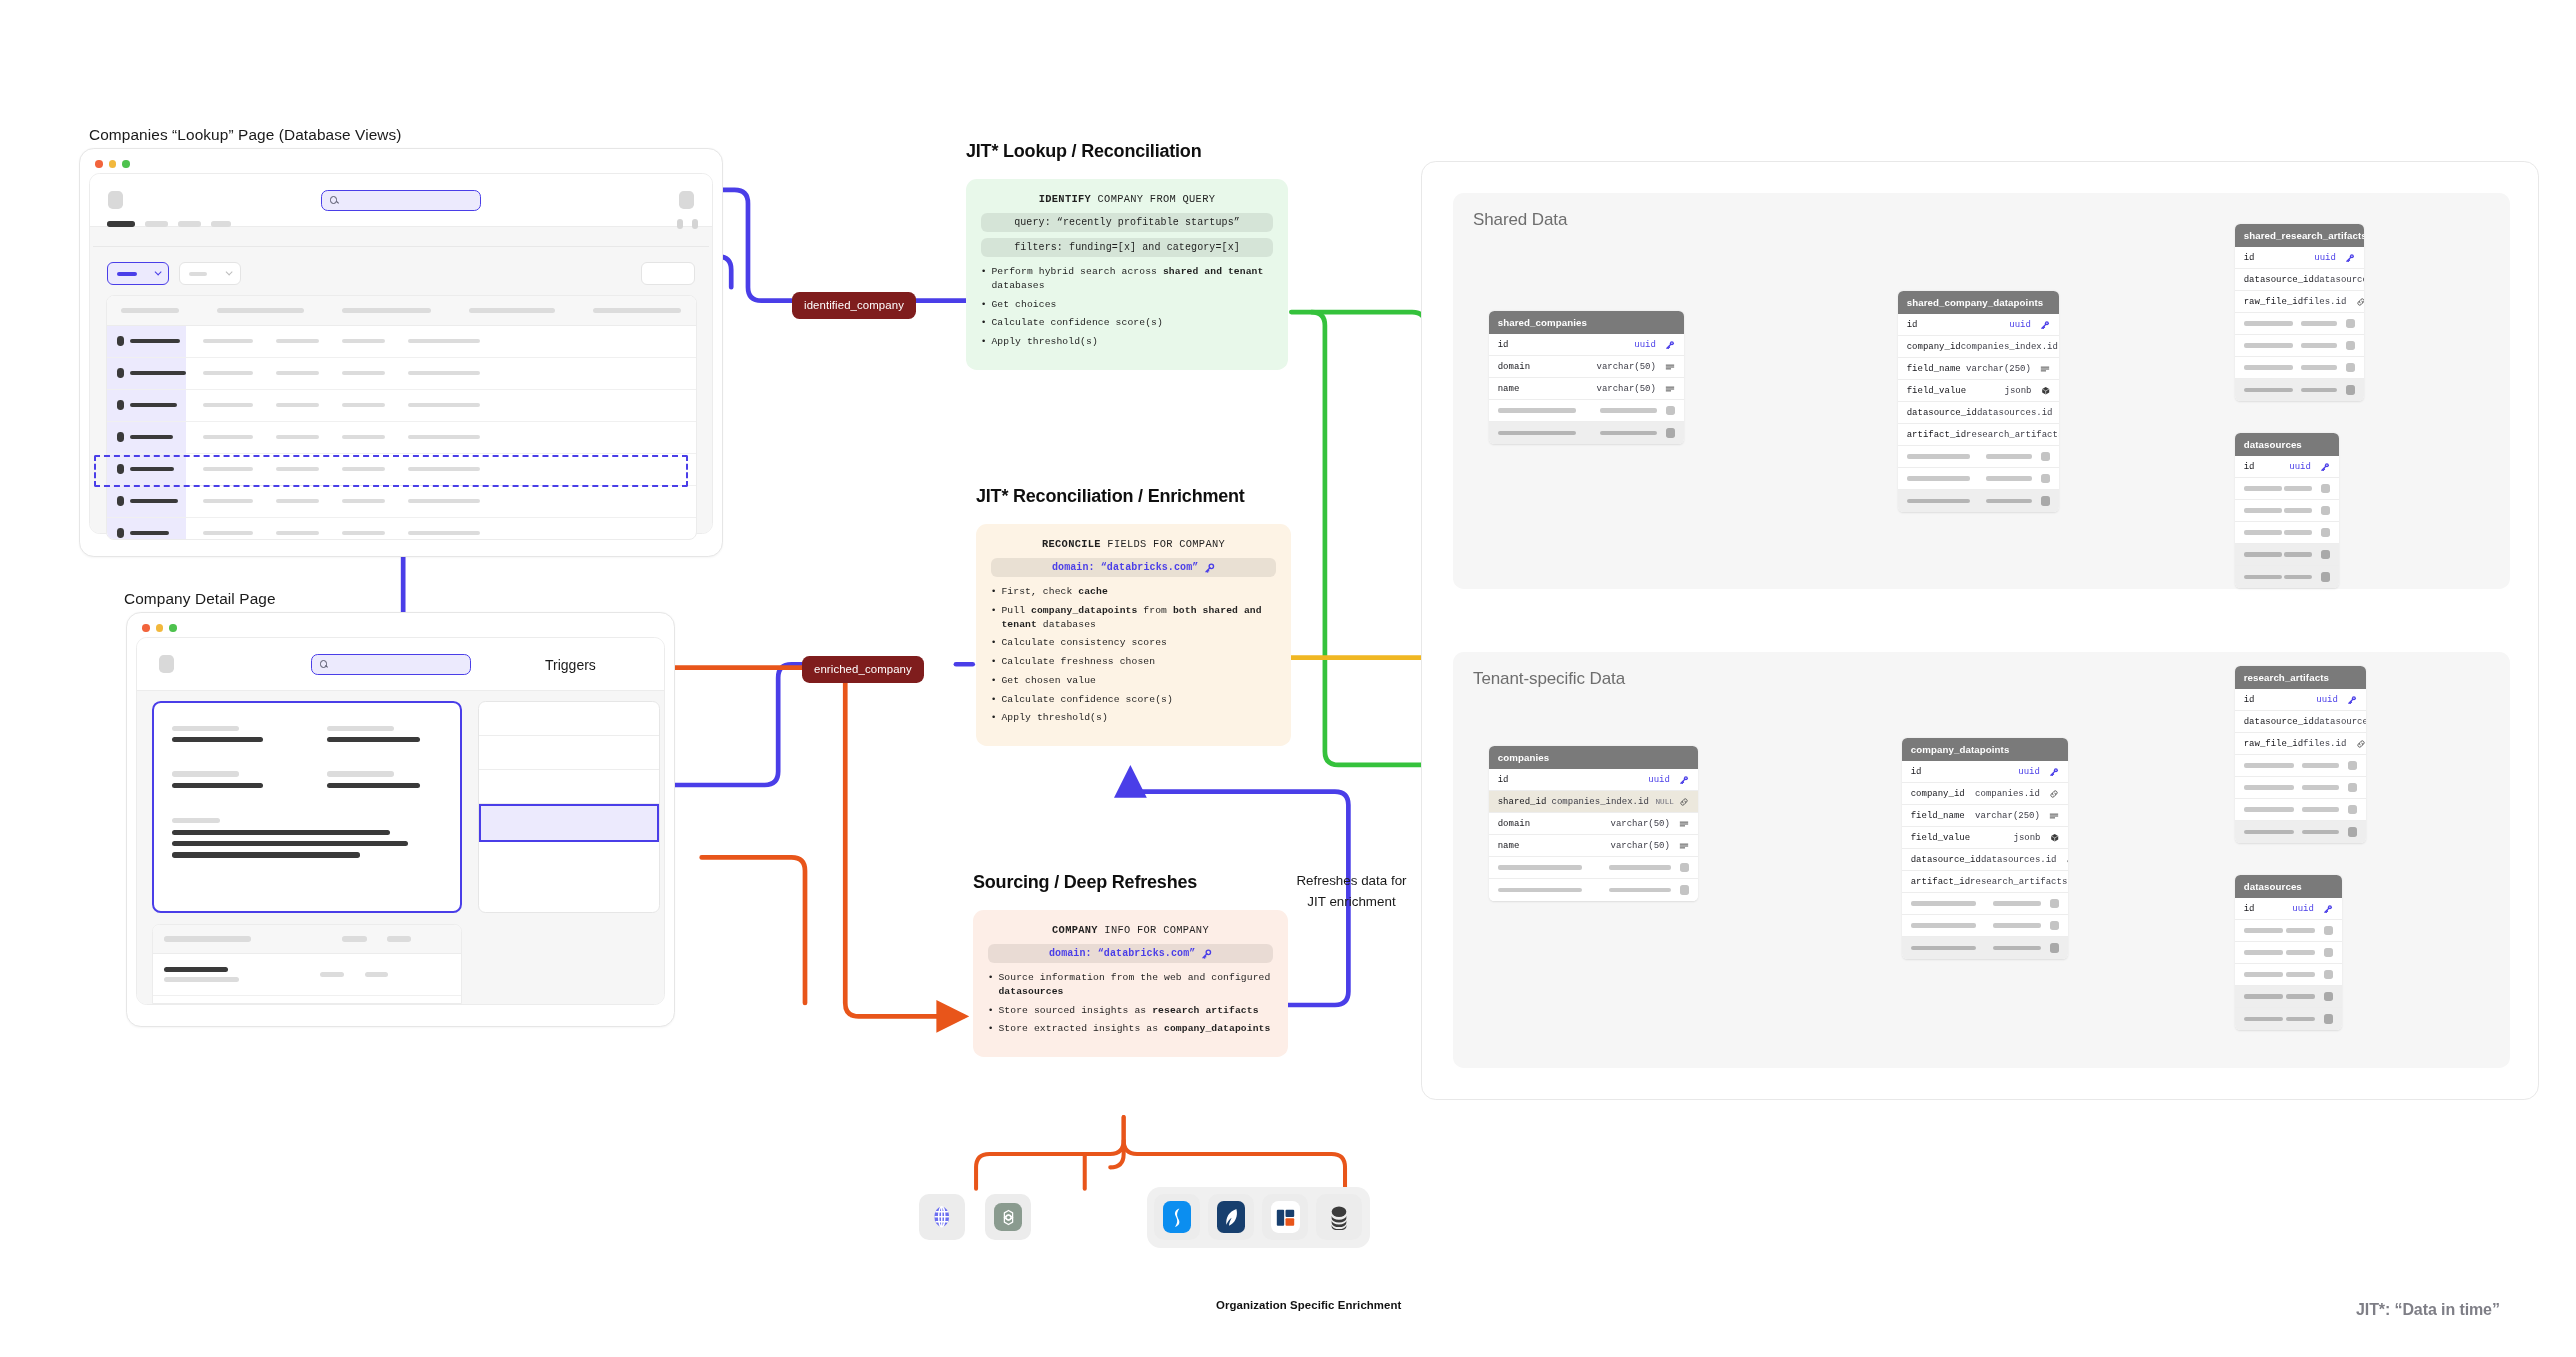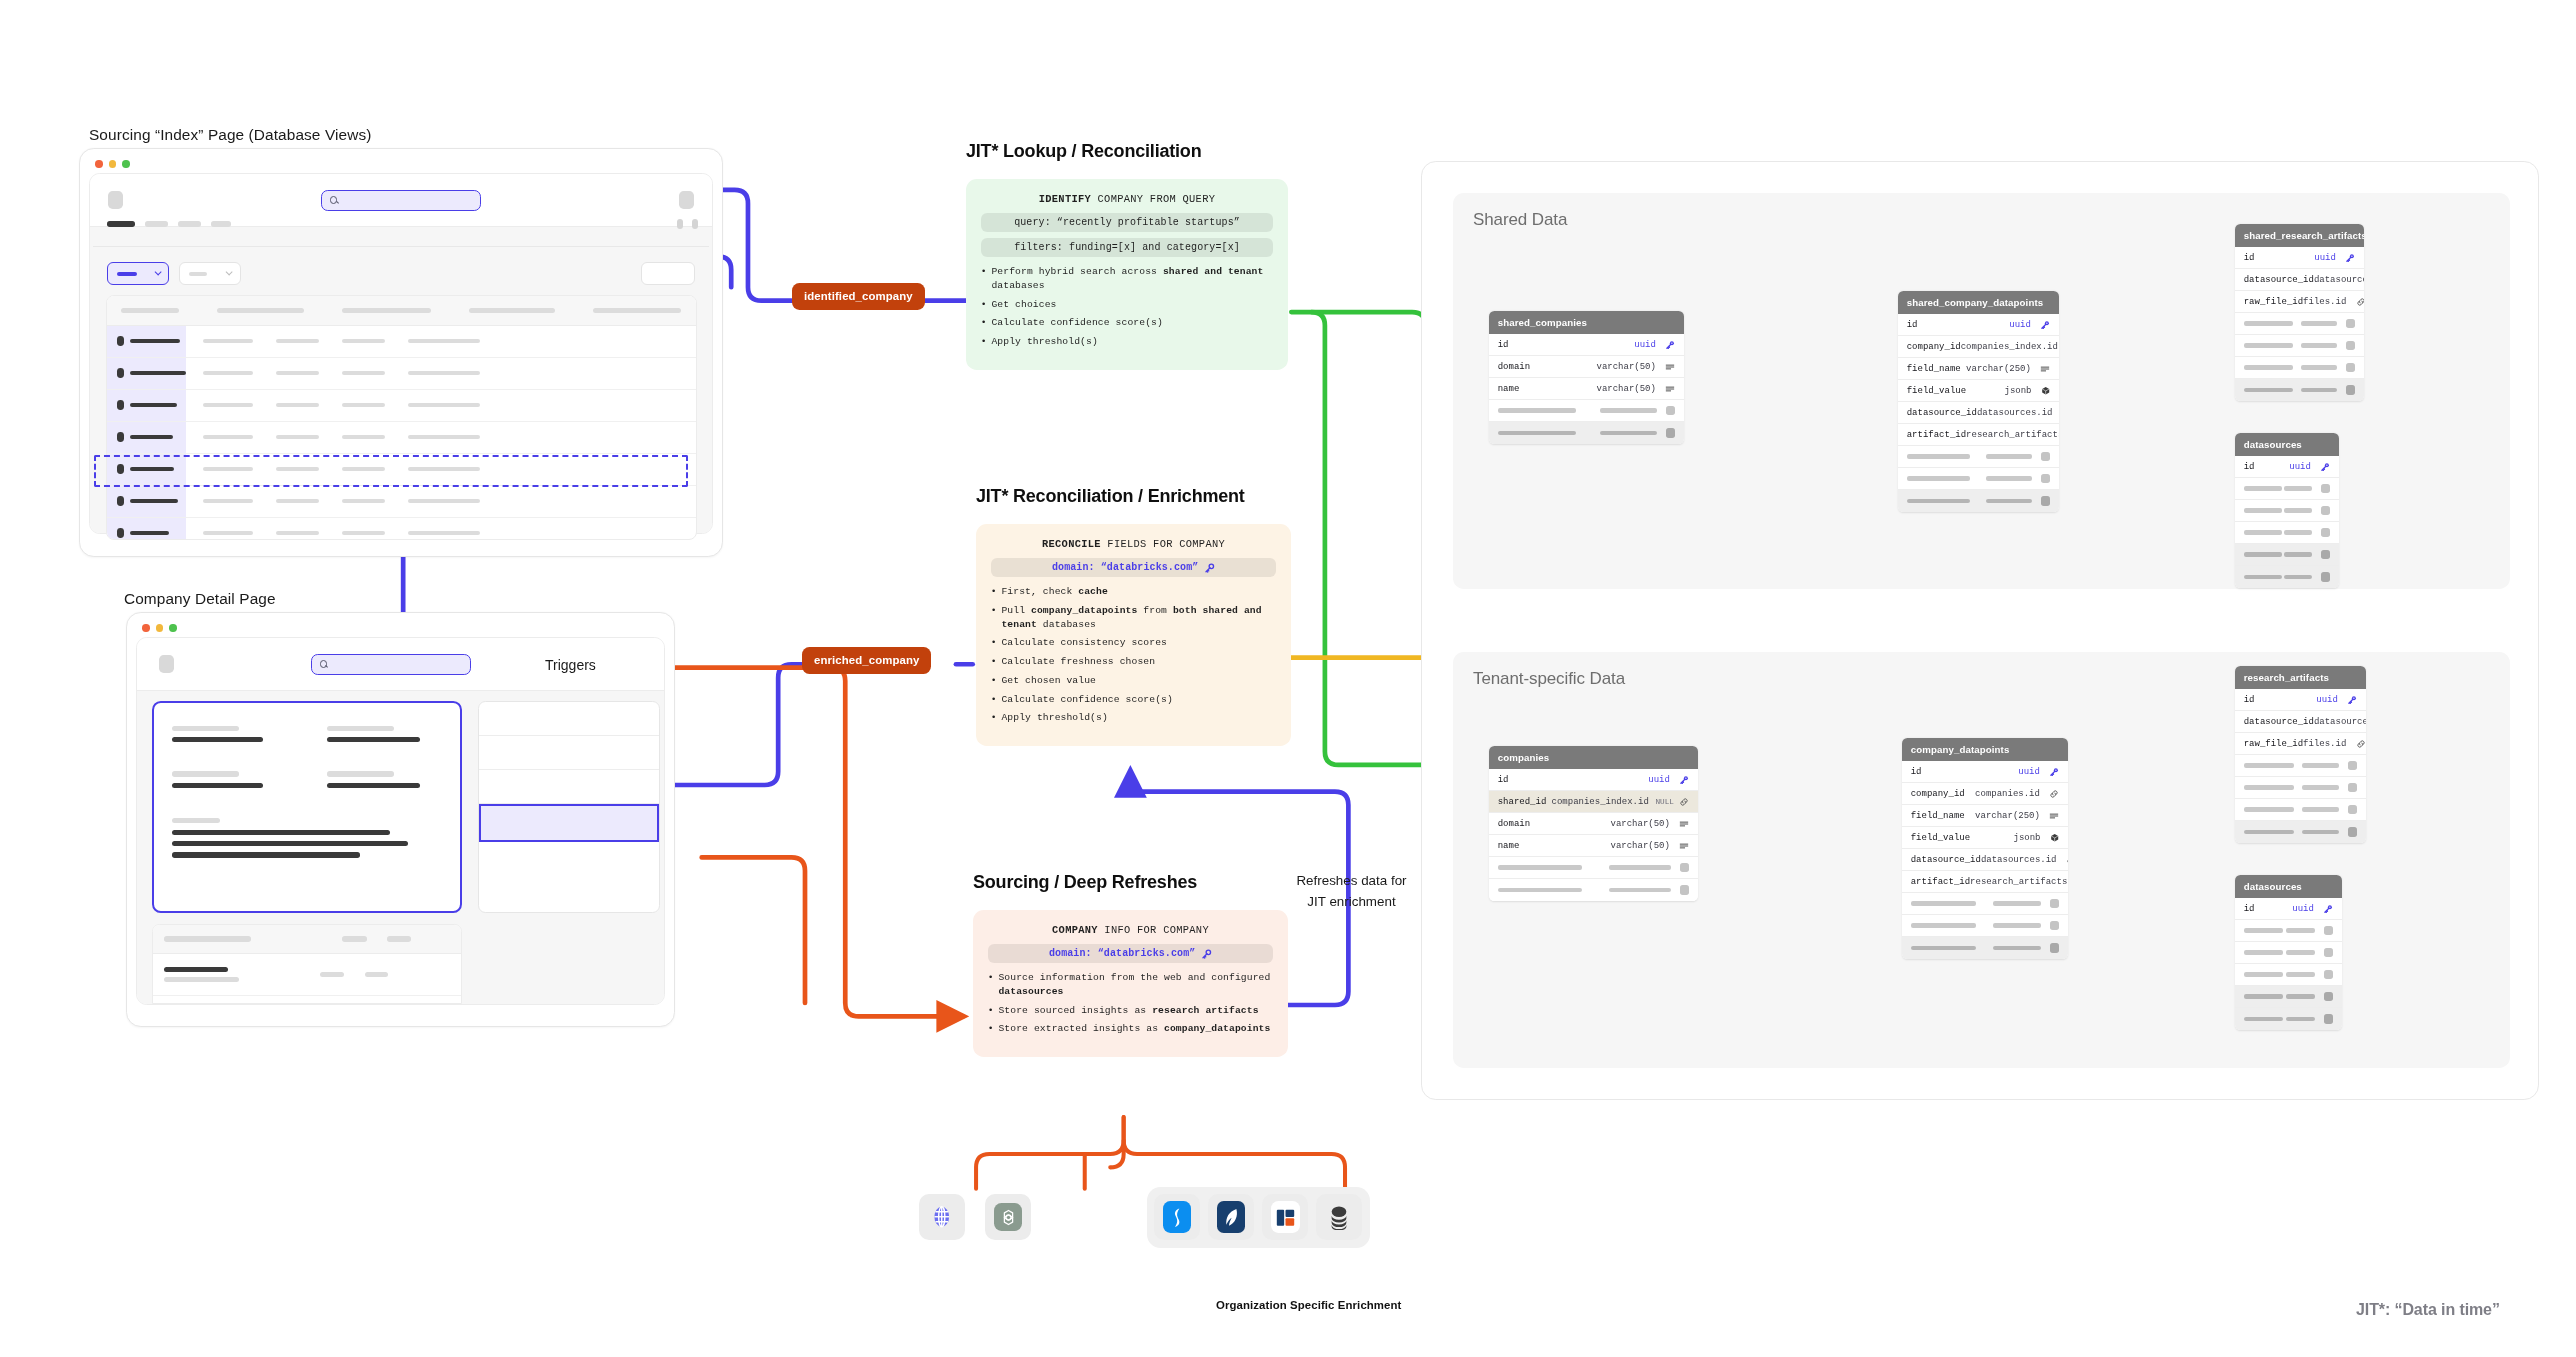--- a/index.html
+++ b/index.html
@@ -56,23 +56,23 @@
     color:#1f1f1f; letter-spacing:0.1px;
   }
   .chip.kv { color:#4a3ee8; font-weight:700; }
   .fb-list { margin-top:8px; }
   .fb-li { display:flex; gap:4.7px; font-size:9.7px; line-height:1.38; color:#1f1f1f; margin-bottom:5.4px; letter-spacing:0.1px;}
   .fb-li .dot { flex:0 0 auto; }
   .fb-li b { font-weight:700; }
 
   
   .pill {
-    background:#c2410c; color:#fff; border-radius:7.4px;
-    font-size:11.4px; font-weight:700; letter-spacing:0.1px;
-    padding:7.4px 12px; white-space:nowrap; text-align:center;
+    background:#7f1d1d; color:#fff; border-radius:7.4px;
+    font-size:11.4px; font-weight:400; letter-spacing:0.1px;
+    padding:7.4px 12px; white-space:nowrap; text-align:center;margin-top:9px;
   }
 
   
   .dbpanel {
     background:#ffffff; border:1.3px solid #e8e8e8; border-radius:14.8px;
   }
   .zone { background:#f6f6f6; border-radius:10.7px; }
   .zonelabel { font-size:17px; color:#6e6e6e; letter-spacing:-0.1px; }
 
   .table { background:#fff; border-radius:5.4px; overflow:hidden; box-shadow:0 0.7px 2px rgba(0,0,0,.10); }
@@ -165,21 +165,21 @@
     <path d="M1910,980 H2455 Q2475,980 2475,960 V880 Q2475,860 2495,860 H3030 Q3050,860 3050,840 V790"></path>
     <path d="M2455,980 Q2475,980 2475,1000 V1080 Q2475,1100 2495,1100 H3040"></path>
   </g>
 
   <g fill="none" stroke="#8a8a8a" stroke-width="3" stroke-dasharray="12 10">
     <path d="M2520,790 V860 Q2520,880 2500,880 H2235 Q2215,880 2215,900 V1180"></path>
   </g>
   <path d="M2520,766 V790" fill="none" stroke="#6e6e6e" stroke-width="3" marker-end="url(#triDown)"></path>
 </svg>
 
-<div class="abs caption" style="left:89px; top:126px;">Sourcing “Index” Page (Database Views)</div>
+<div class="abs caption" style="left:89px; top:126px;">Companies “Lookup” Page (Database Views)</div>
 
 <div class="abs browser" style="left:79px; top:148px; width:644px; height:409px;">
   <div class="tl-dots">
     <i class="r"></i>
     <i class="y"></i>
     <i class="g"></i>
   </div>
   <div class="bwrap" style="height:361px;">
     <div class="btop" style="justify-content:space-between;">
       <div class="sq"></div>

